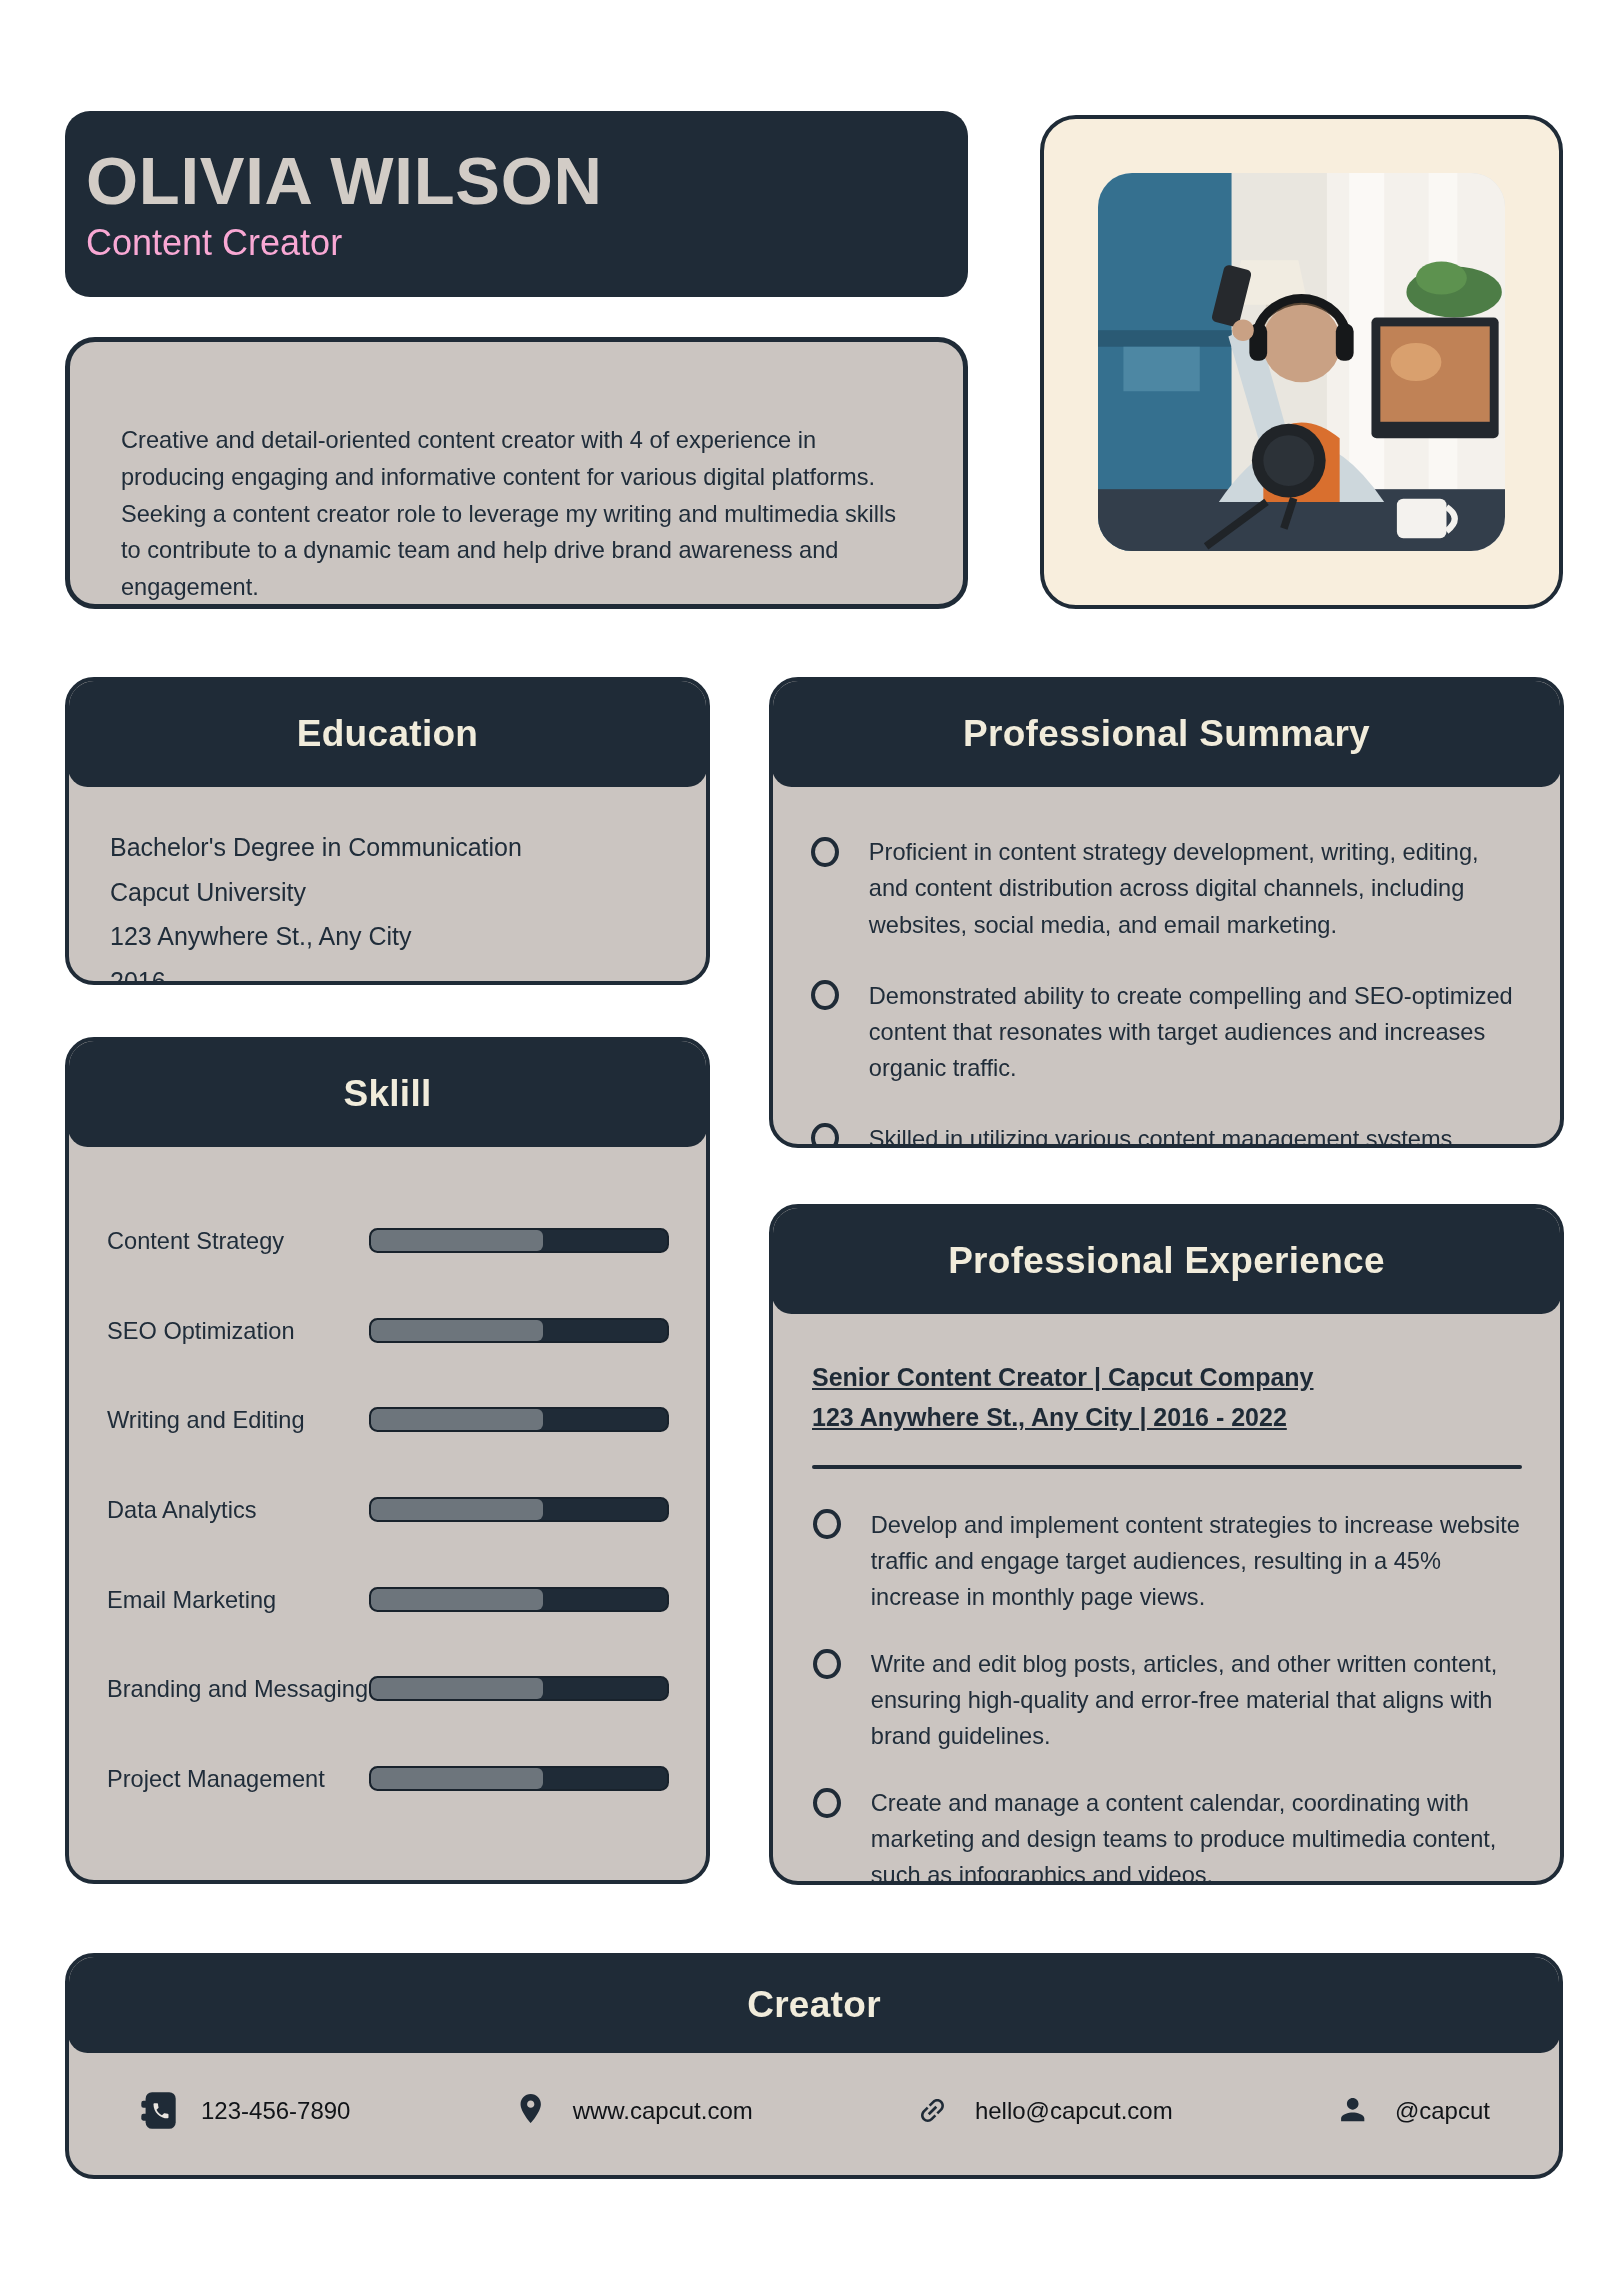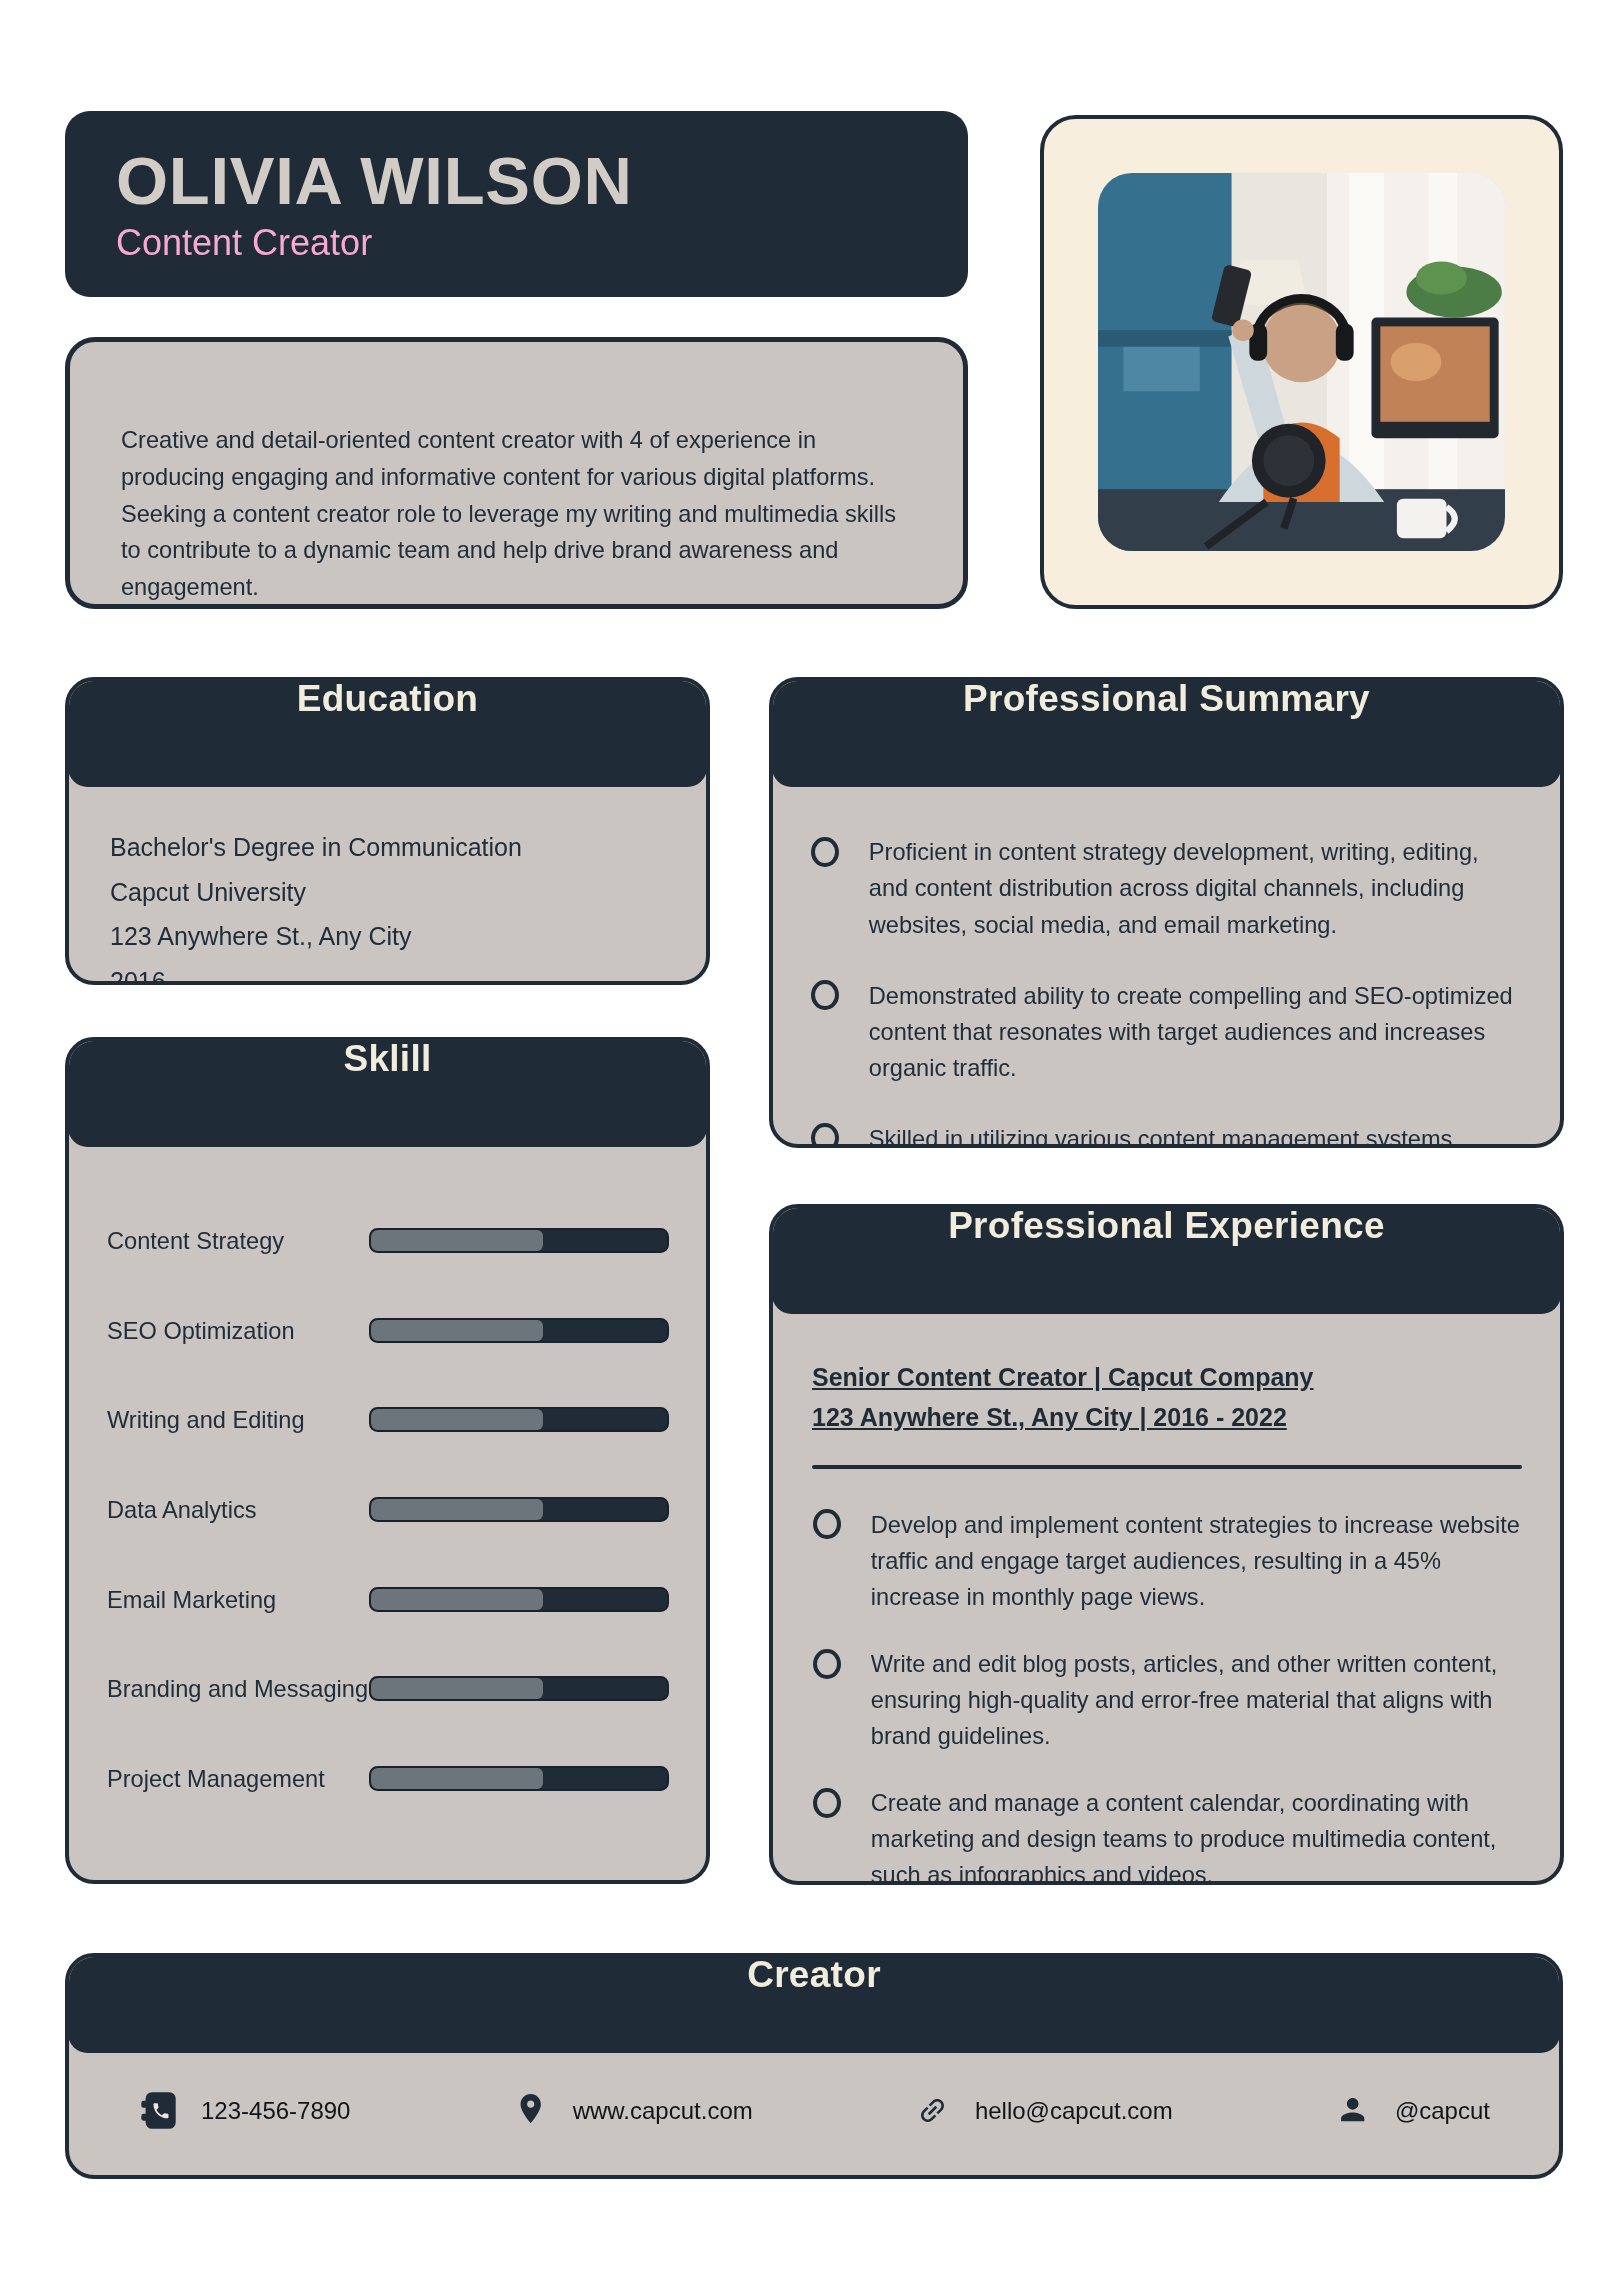--- a/index.html
+++ b/index.html
@@ -7,21 +7,21 @@
   body {
     width:1623px; height:2295px; position:relative;
     font-family:"Liberation Sans", sans-serif;
     color:#202d3a;
   }
   
   .header-block {
     position:absolute; left:65px; top:111px; width:903px; height:186px;
     background:#1f2b37; border-radius:25px;
     display:flex; flex-direction:column; justify-content:center;
-    padding-left:51px; gap:11.8px;
+    padding-left:21px; gap:11.8px;
   }
   .name {
     font-size:67px; font-weight:700; letter-spacing:0.7px; color:#d2ccc6; line-height:1;
   }
   .role {
     font-size:36px; font-weight:400; color:#f9a8d4; line-height:1;
   }
   
   .photo-card {
     position:absolute; left:1040px; top:115px; width:523px; height:494px;
@@ -40,21 +40,21 @@
   }
   .summary-box p { font-size:23.6px; line-height:1.56; color:#202d3a; }
   
   .panel {
     position:absolute; background:#cbc5c1; border:4.6px solid #1f2b37;
     border-radius:29px; overflow:hidden;
   }
   .panel-header {
     background:#1f2b37; height:107px; margin:-0.7px -0.7px 0 -0.7px;
     border-radius:23.6px 23.6px 19.6px 19.6px;
-    display:flex; justify-content:center;
+    display:flex; align-items:center; justify-content:center;
   }
   .panel-header h2 {
     font-size:37px; font-weight:700; letter-spacing:0.3px; color:#f1ecdb; line-height:1;
   }
   
   .education { left:65px; top:677px; width:645px; height:308px; }
   .edu-body { padding:38px 39px 0 41px; }
   .edu-line { font-size:25px; line-height:1.78; color:#202d3a; }
   
   .skills { left:65px; top:1037px; width:645px; height:847px; }

